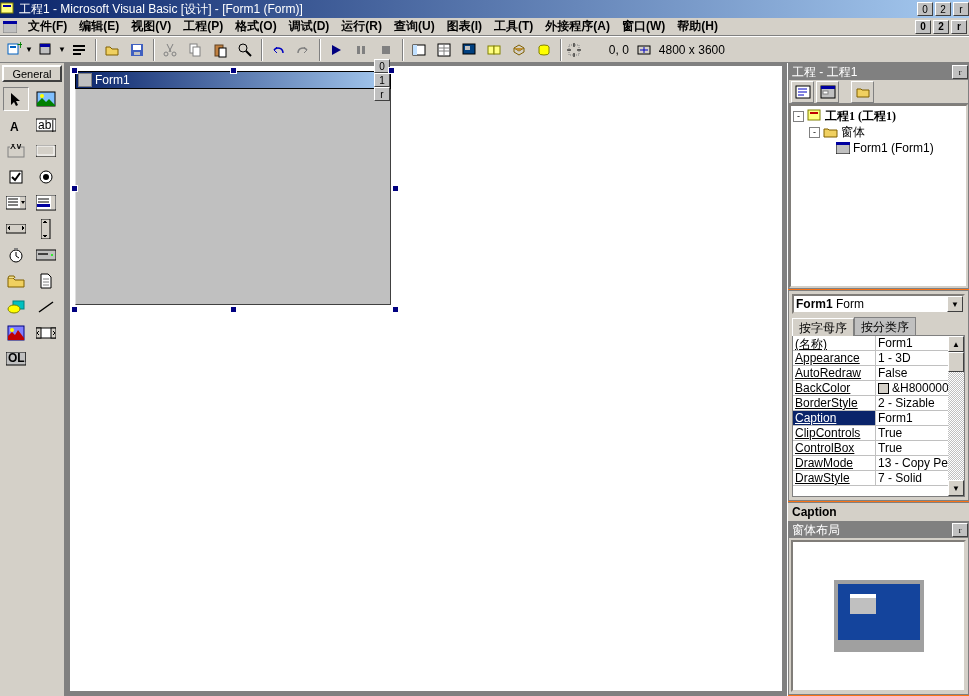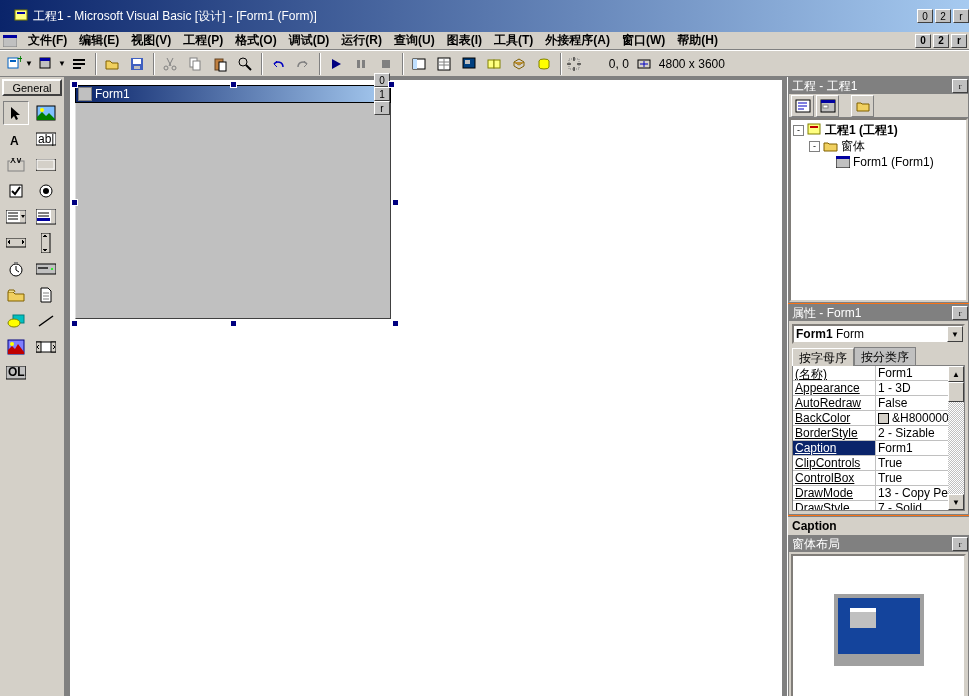--- a/index.html
+++ b/index.html
@@ -1,19 +1,19 @@
 <!DOCTYPE html>
 <html><head>
 <meta charset="utf-8">
 <style>
 * { box-sizing: border-box; margin: 0; padding: 0; font-family: "宋体", SimSun, Tahoma, sans-serif; font-size: 12px; }
 body { background: #c0c0c0; width: 969px; height: 696px; overflow: hidden; position: relative; }
 
 
-.titlebar { height: 32px; background: linear-gradient(to right, #0a246a, #a6caf0); color: white; display: flex; align-items: center; padding-left: 14px; }
+.titlebar { height: 18px; background: linear-gradient(to right, #0a246a, #a6caf0); color: white; display: flex; align-items: center; padding-left: 0; }
 .titlebar .icon { width: 16px; height: 14px; margin-right: 3px; }
 .titlebar .title-text { flex: 1; }
 .titlebar .win-btns { display: flex; }
 .win-btn { width: 16px; height: 14px; background: #c0c0c0; border: 1px solid; border-color: #fff #404040 #404040 #fff; margin-left: 2px; display: flex; align-items: center; justify-content: center; font-family: Marlett, sans-serif; font-size: 10px; color: black; }
 .win-btn.min::before { content:'0'; } .win-btn.max::before { content:'1'; } .win-btn.res::before { content:'2'; } .win-btn.close::before { content:'r'; }
 
 
 .menubar { height: 18px; background: #d4d0c8; display: flex; align-items: center; padding-left: 2px; border-bottom: 1px solid #808080; font-weight: bold; }
 .menubar .mdi-icon { width: 16px; height: 16px; margin-right: 4px; display:flex; align-items:center; justify-content:center; }
 .menubar .menu-item { padding: 1px 6px; cursor: default; }
@@ -53,21 +53,21 @@
 .panel-title .close-x { margin-left: auto; width: 16px; height: 14px; background:#c0c0c0; border:1px solid; border-color:#fff #404040 #404040 #fff; color:#000; display:flex;align-items:center;justify-content:center; font-family: Marlett; font-size: 8px;}
 .panel-title .close-x::before{content:'r';}
 
 .project-panel { height: 226px; }
 .proj-toolbar { height: 24px; background:#d4d0c8; display:flex; align-items:center; gap:2px; padding:2px; border-bottom:1px solid #808080;}
 .proj-tree { flex:1; background:#fff; border:2px inset #d4d0c8; overflow:hidden; padding:2px; font-size:12px; font-family:"宋体",SimSun;}
 .tree-row { display:flex; align-items:center; height:16px; white-space:nowrap;}
 .tree-indent { display:inline-block; }
 .tree-exp { width:11px; height:11px; border:1px solid #808080; display:inline-flex; align-items:center; justify-content:center; font-size:9px; margin-right:3px; line-height:9px;}
 .tree-icon { width:16px; height:14px; margin-right:2px; display:inline-flex; align-items:center; justify-content:center;}
-.tree-label.bold { font-weight:bold; }
+.tree-label.bold { font-weight:bold;font-family:Liberation Serif, serif; }
 
 .props-panel { height: 211px; }
 .props-combo { margin:3px; height:20px; border:2px inset #d4d0c8; background:#fff; display:flex; align-items:center; padding-left:2px;}
 .props-combo .drop { margin-left:auto; width:16px; height:16px; background:#d4d0c8; border:1px solid; border-color:#fff #404040 #404040 #fff; display:flex; align-items:center; justify-content:center; font-size:8px;}
 .tabs { display:flex; padding-left:3px; height:18px;}
 .tab { padding:1px 6px; border:1px solid #808080; border-bottom:none; background:#d4d0c8; font-size:12px;}
 .tab.active { border-top:1px solid #fff; border-left:1px solid #fff; background:#d4d0c8; position:relative; top:1px; z-index:1;}
 .tab:not(.active){ background:#c0c0c0; }
 .props-grid-wrap{ flex:1; display:flex; border:1px solid #808080; margin:0 3px 3px 3px; overflow:hidden;}
 .props-grid { flex:1; background:#fff; overflow:hidden; font-size:12px;}
@@ -514,24 +514,20 @@
                 <rect width="14" height="12" fill="#c0c0c0" stroke="#000"></rect>
                 <rect width="14" height="3" fill="#0000a0"></rect>
               </svg>
             </span>
             <span class="tree-label">Form1 (Form1)</span>
           </div>
       </div>
     </div>
 
     <div class="panel props-panel">
-      <div class="panel-title inactive">
-        <span>属性 - Form1</span>
-          <div class="close-x"></div>
-      </div>
       <div class="props-combo">
         <b>Form1</b>&nbsp;<span>Form</span>
         <div class="drop">▼</div>
       </div>
       <div class="tabs">
         <div class="tab active">按字母序</div>
         <div class="tab">按分类序</div>
       </div>
       <div class="props-grid-wrap">
         <div class="props-grid" id="props-grid">

